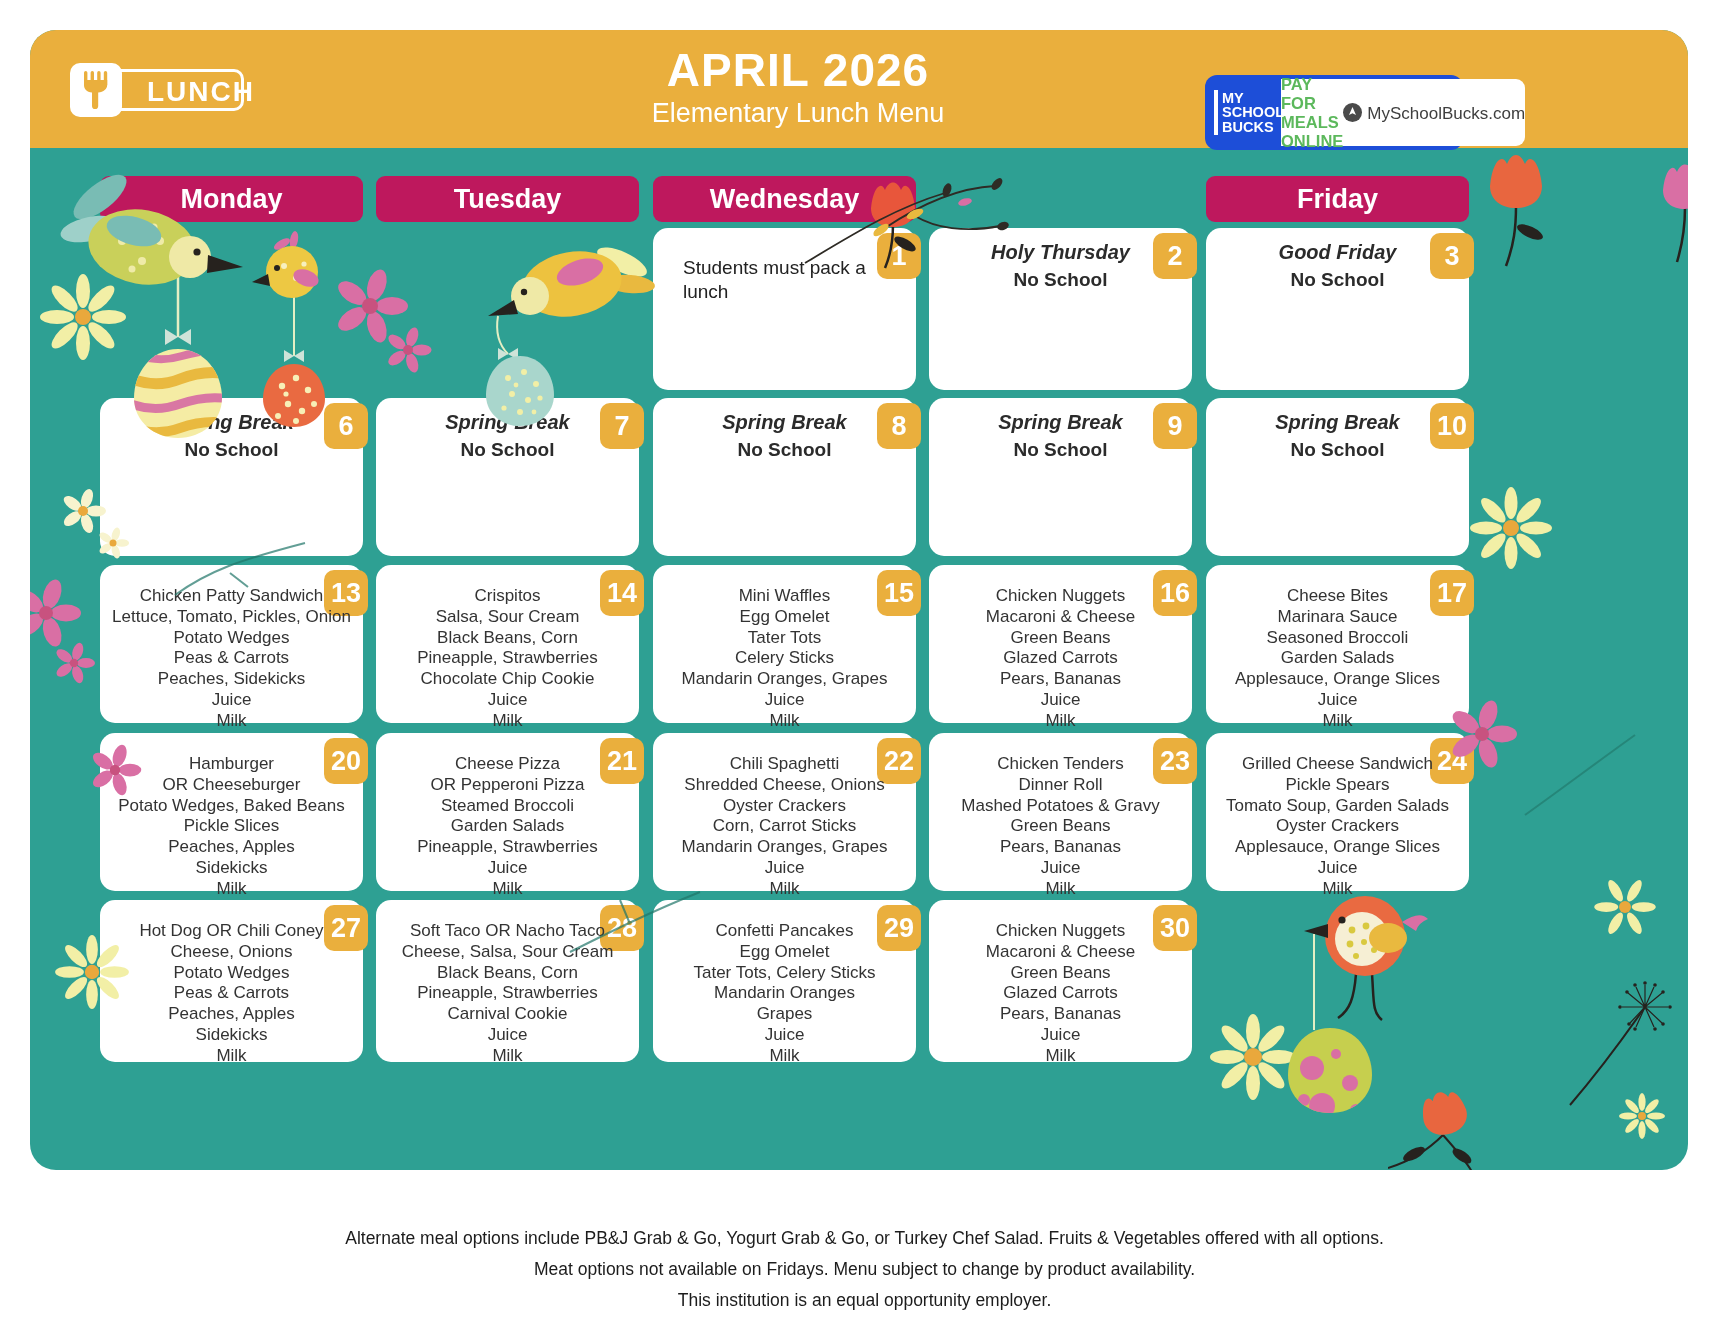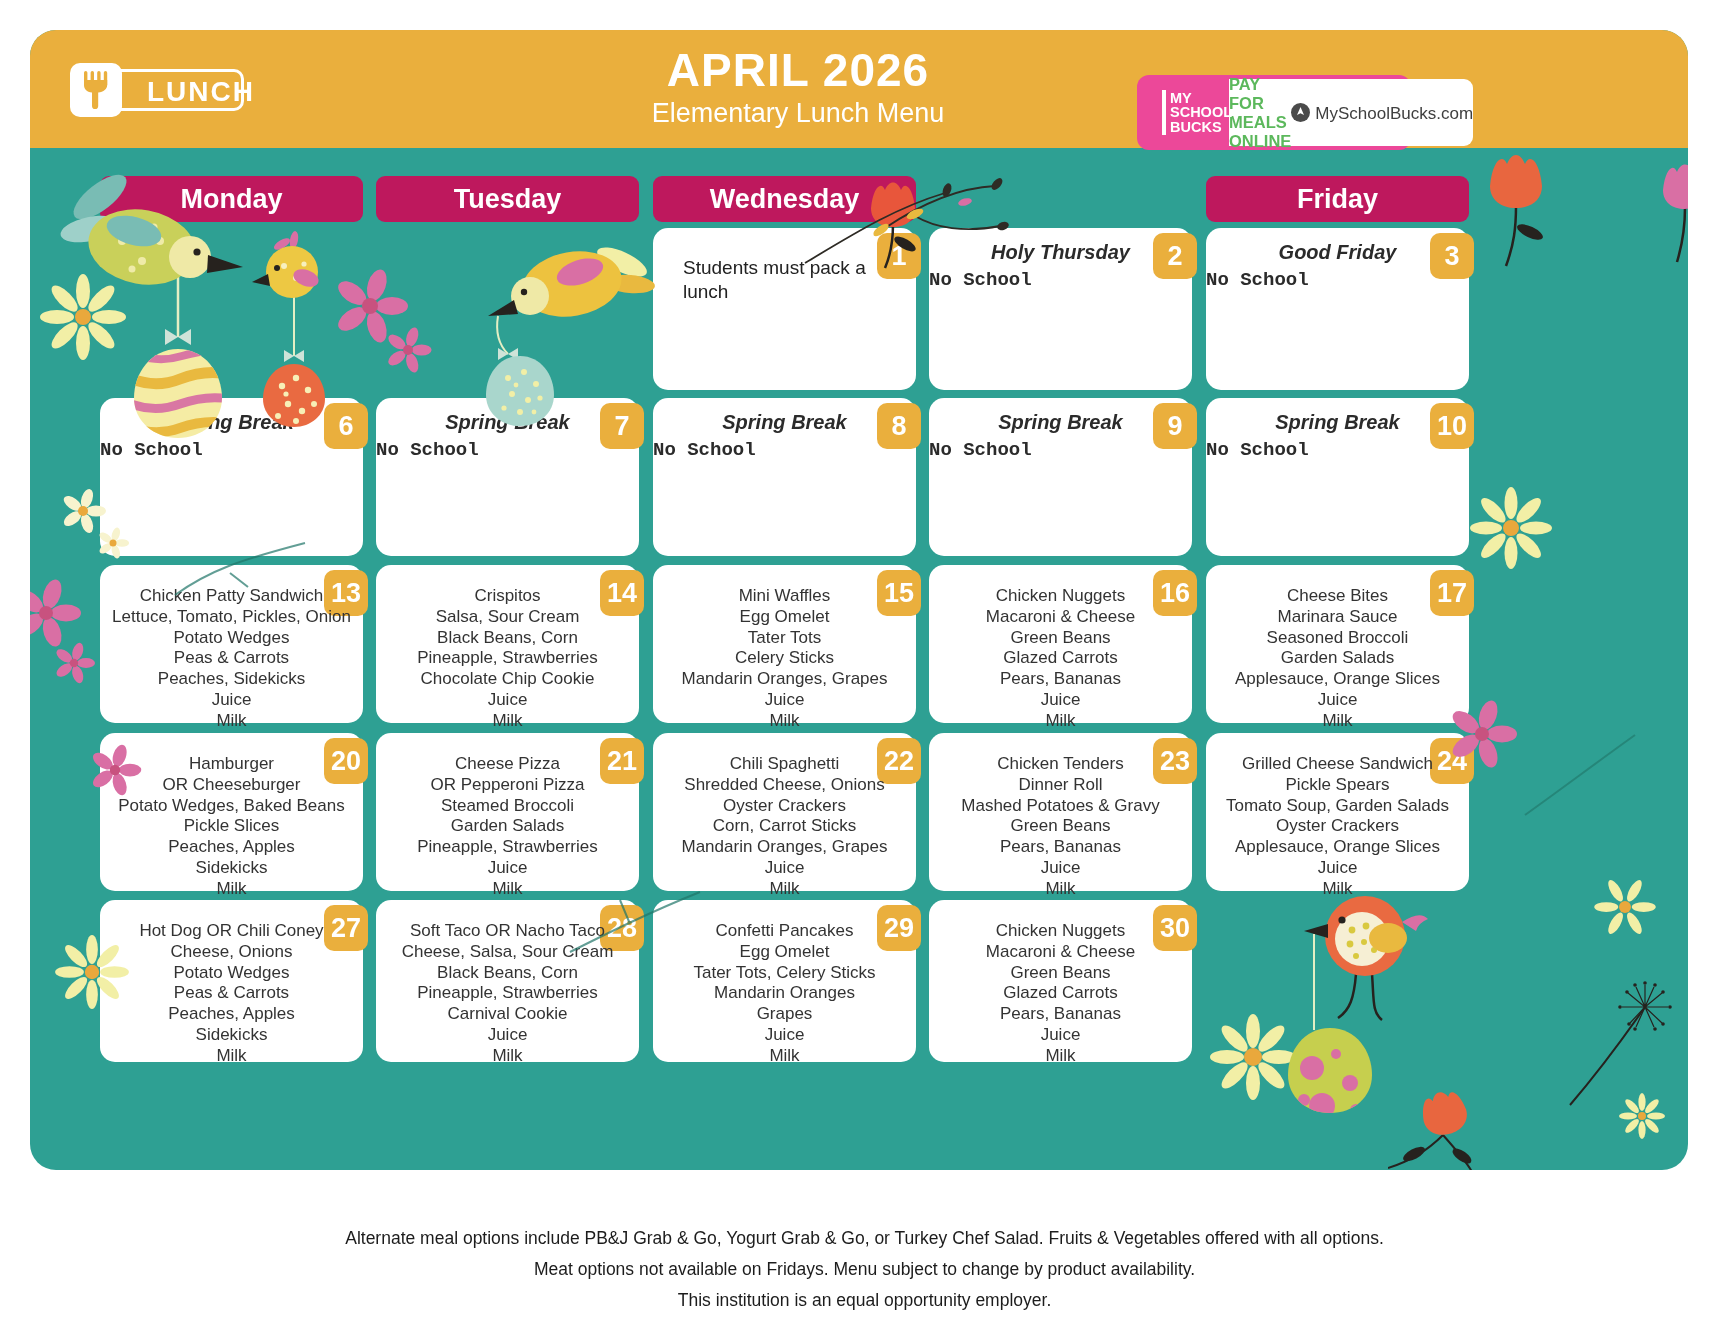--- a/index.html
+++ b/index.html
@@ -18,22 +18,22 @@
     border:3px solid #fff;border-radius:10px;box-sizing:border-box;}
   .logo-box{position:absolute;left:0;top:0;width:52px;height:54px;background:#fff;
     border-radius:10px;display:flex;align-items:center;justify-content:center;}
   .logo-label{position:absolute;left:66px;top:13px;font-size:28px;font-weight:bold;
     color:#fff;letter-spacing:2px;margin-left:11px;}
   
   .titles{position:absolute;left:70px;top:14px;width:1396px;text-align:center;color:#fff;}
   .title{font-size:46px;font-weight:bold;letter-spacing:1px;line-height:52px;}
   .subtitle{font-size:27px;line-height:32px;margin-top:1px;}
   
-  .msb{position:absolute;left:1107px;top:45px;width:258px;height:75px;background:#ec4899;
-    border-radius:12px;display:flex;cursor:pointer;padding-left:16px;}
+  .msb{position:absolute;left:1175px;top:45px;width:258px;height:75px;background:#1d4ed8;
+    border-radius:12px;display:flex;cursor:pointer;}
   .msb-left{width:76px;position:relative;display:flex;flex-direction:column;justify-content:center;}
   .msb-bar{position:absolute;left:9px;top:15px;bottom:15px;width:4px;background:#fff;}
   .msb-line{color:#fff;font-weight:bold;font-size:14.5px;line-height:14.5px;margin-left:17px;}
   .msb-right{flex:1;background:#fff;margin:4px 4px 4px 0;border-radius:0 9px 9px 0;
     display:flex;flex-direction:row;align-items:center;justify-content:center;}
   .msb-tag{color:#5CB85C;font-weight:bold;font-size:16.5px;}
   .msb-url-row{display:flex;align-items:center;gap:5px;margin-top:3px;}
   .msb-url{color:#3F3F3F;font-size:17px;}
   
   .dayhead{position:absolute;top:146px;width:263px;height:46px;background:#be185d;
@@ -42,21 +42,21 @@
   .c0{left:70px}.c1{left:346px}.c2{left:623px}.c3{left:899px}.c4{left:1176px}
   
   .cell{position:absolute;background:#fff;border-radius:15px;color:#333;}
   .badge{position:absolute;top:5px;right:-5px;width:44px;height:46px;background:#EAAF3D;
     border-radius:10px;color:#fff;font-size:27px;font-weight:bold;
     display:flex;align-items:center;justify-content:center;}
   .menu{padding-top:21px;position:relative;}
   .menu-line{font-size:17px;line-height:20.8px;text-align:center;}
   .holiday-title{font-size:20px;font-style:italic;font-weight:bold;text-align:center;
     margin-top:13px;color:#2b2b2b;}
-  .holiday-sub{font-size:19px;font-weight:bold;margin-top:5px;color:#2b2b2b;font-family:Liberation Mono, monospace;}
+  .holiday-sub{font-size:19px;font-weight:bold;text-align:center;margin-top:5px;color:#2b2b2b;}
   .note-text{font-size:19px;line-height:24px;margin:28px 0 0 30px;width:190px;color:#222;}
   
   .footer{position:absolute;left:0;top:1228px;width:1717px;text-align:center;color:#1c1c1c;}
   .footer p{margin:0 0 10px;font-size:17.5px;padding-left:12px;}
   
   .deco{position:absolute;pointer-events:none;}
 </style>
 </head>
 <body>
 

